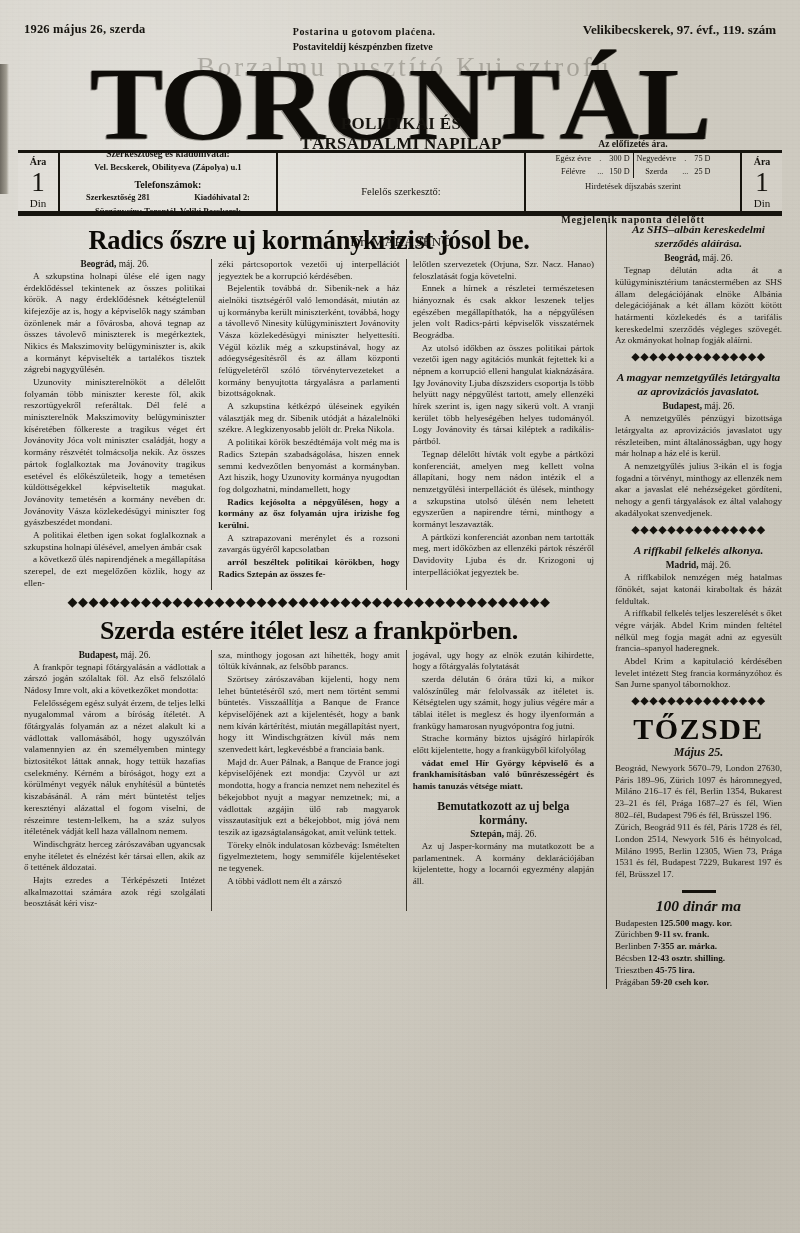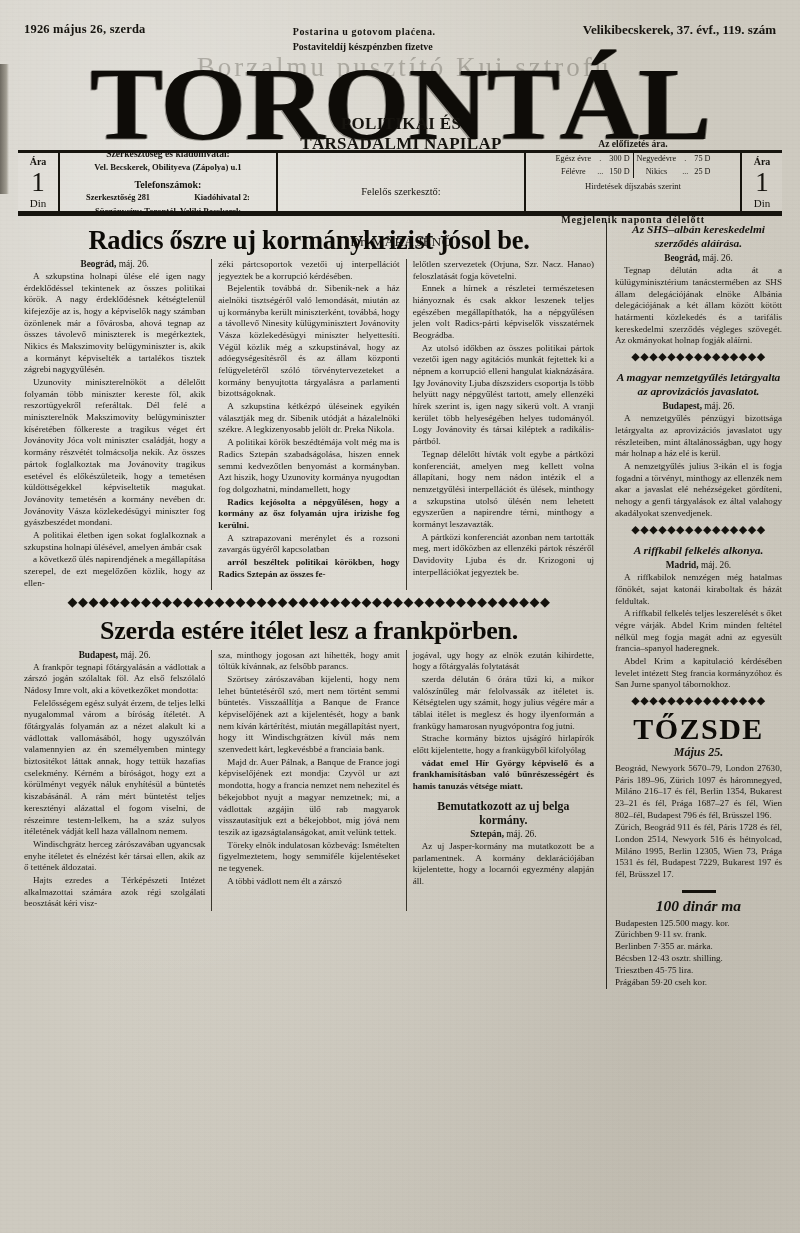--- a/index.html
+++ b/index.html
@@ -156,42 +156,42 @@
   }
 
   .tozsde-title {
     text-align:center; font-weight:bold; font-size: 30px; letter-spacing: 1.5px;
     line-height:1; margin: 4px 0 1px; color:#0d0b07;
   }
   .tozsde-date { text-align:center; font-style:italic; font-weight:bold; font-size: 12px; margin-bottom: 3px;}
   .minirule { width:34px; height:3px; background:#14120d; margin: 9px auto 4px; }
   .dinar-title { text-align:center; font-weight:bold; font-style:italic; font-size:15.5px; margin-bottom:3px;}
   .rail .list p { font-size: 9.1px; line-height:1.3; margin:0; text-indent:0; }
-  .rail .list p b { font-weight:normal;margin-top:24px; }
+  .rail .list p b { font-weight:bold;margin-top:24px; }
 
   .bottom-sec { margin-top: 2px; }
 </style>
 </head>
 <body>
 
 <div class="page">
   <div class="grain"></div>
   <div class="edge-left"></div>
 
   <div class="topbar">
     <div>
       <div class="topdate">1926 május 26, szerda</div>
       <span class="ul"></span>
     </div>
     <div class="postage">
       <div class="ru">Postarina u gotovom plaćena.</div>
       <div>Postaviteldíj készpénzben fizetve</div>
     </div>
     <div>
-      <div class="issue">Velikibecskerek, 37. évf., 119. szám</div>
+      <div class="issue">Velikibecskerek, 97. évf., 119. szám</div>
       <span class="ul"></span>
     </div>
   </div>
 
   <div class="masthead">
     <div class="ghost">Borzalmu  pusztító  Kui  sztrofu</div>
     <div class="title">TORONTÁL</div>
   </div>
 
   <div class="infostrip">
@@ -227,21 +227,21 @@
             <td>.</td>
             <td>300 D</td>
             <td class="sep">Negyedévre</td>
             <td>.</td>
             <td>75 D</td>
           </tr>
           <tr>
             <td>Félévre</td>
             <td>...</td>
             <td>150 D</td>
-            <td class="sep">Nikics</td>
+            <td class="sep">Szerda</td>
             <td>...</td>
             <td>25 D</td>
           </tr>
         </tbody>
       </table>
       <div class="hir">Hirdetések díjszabás szerint</div>
       <div class="meg">Megjelenik naponta délelőtt</div>
     </div>
 
     <div class="pricebox right">

